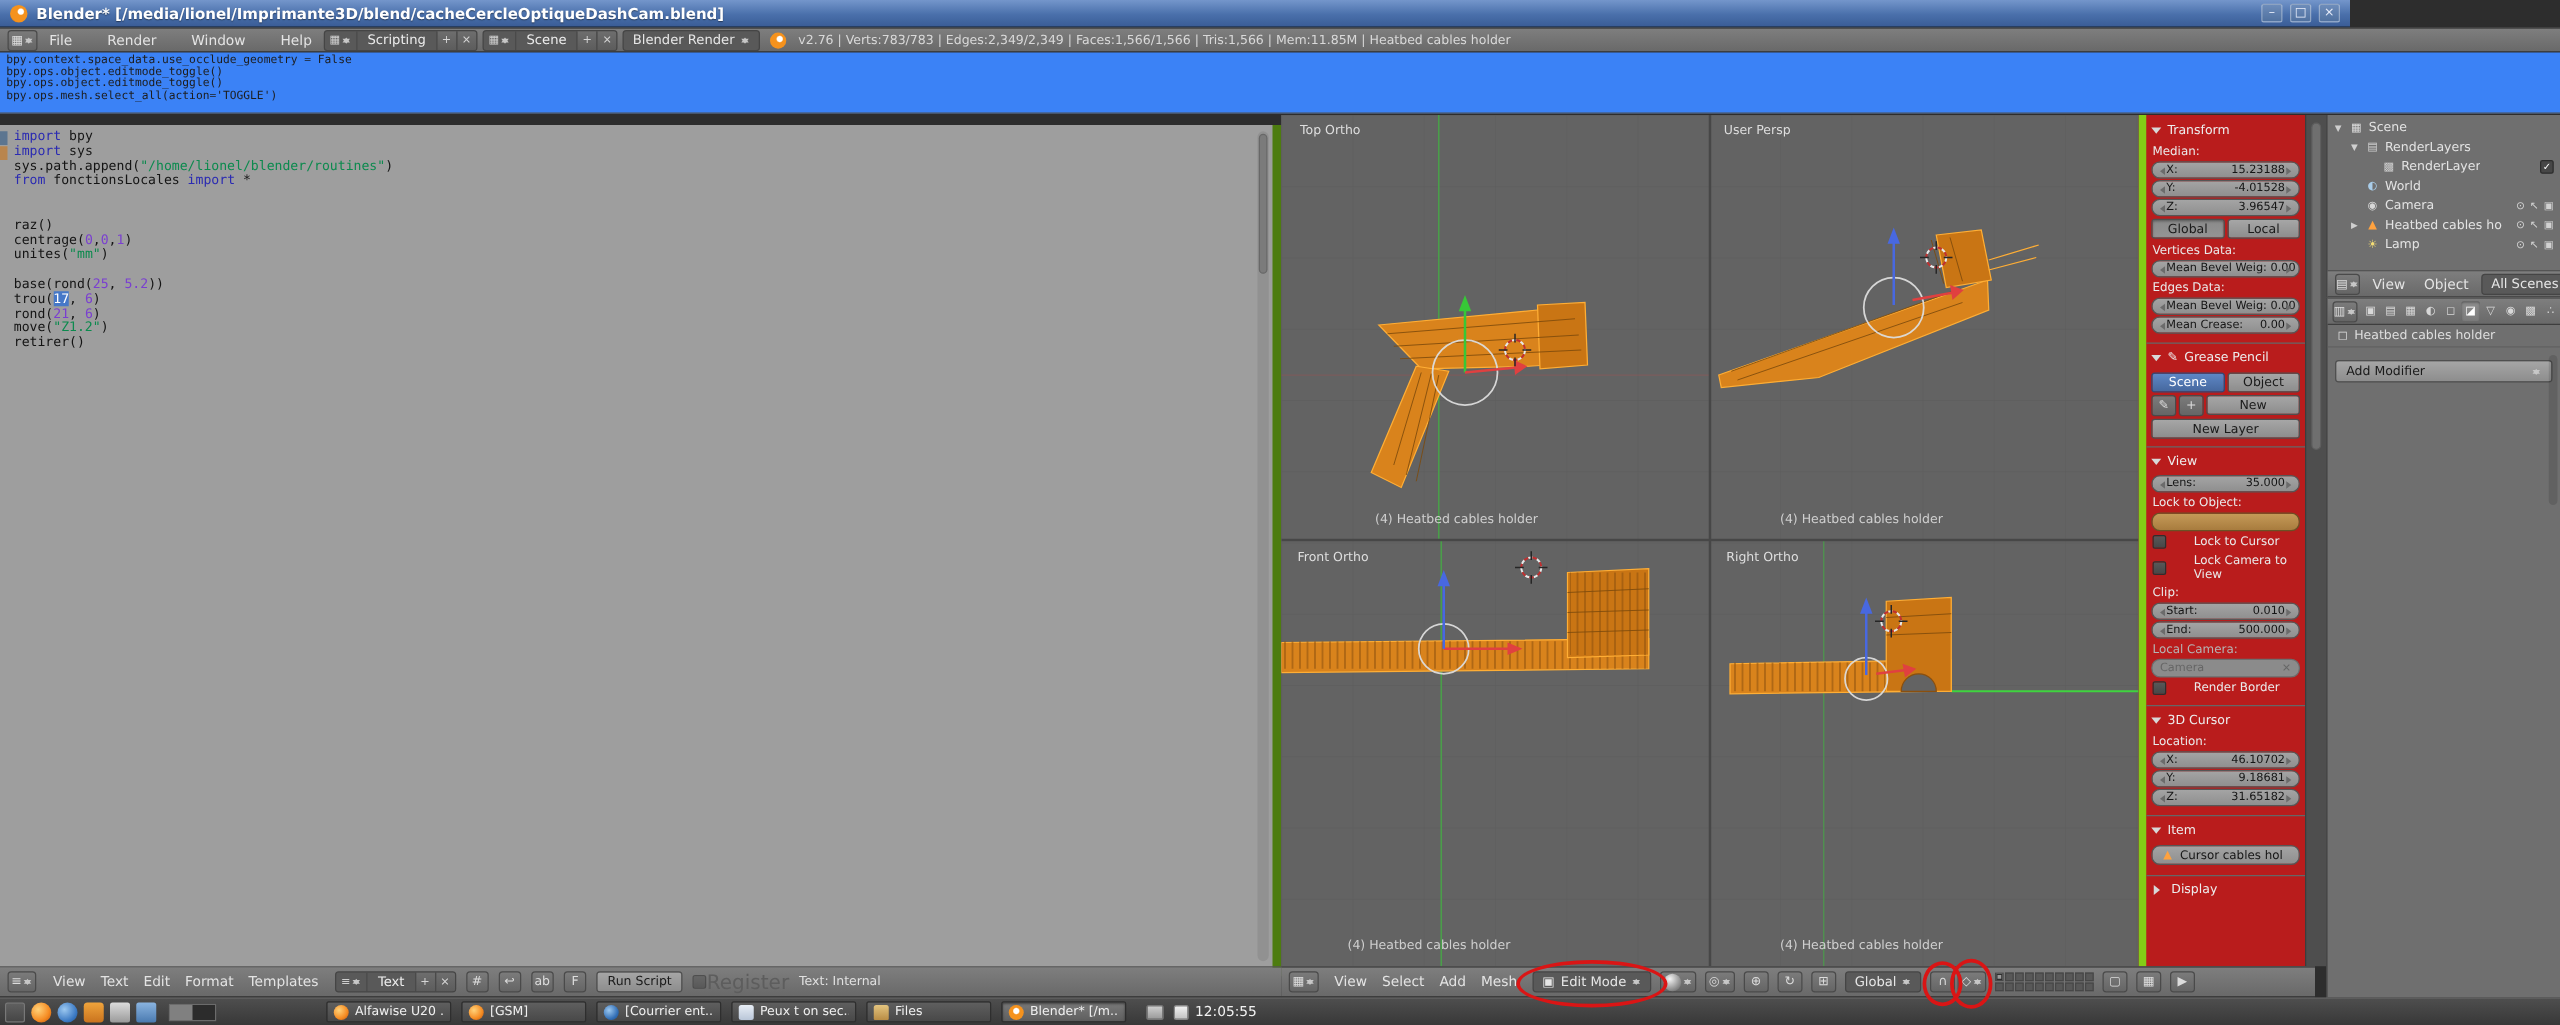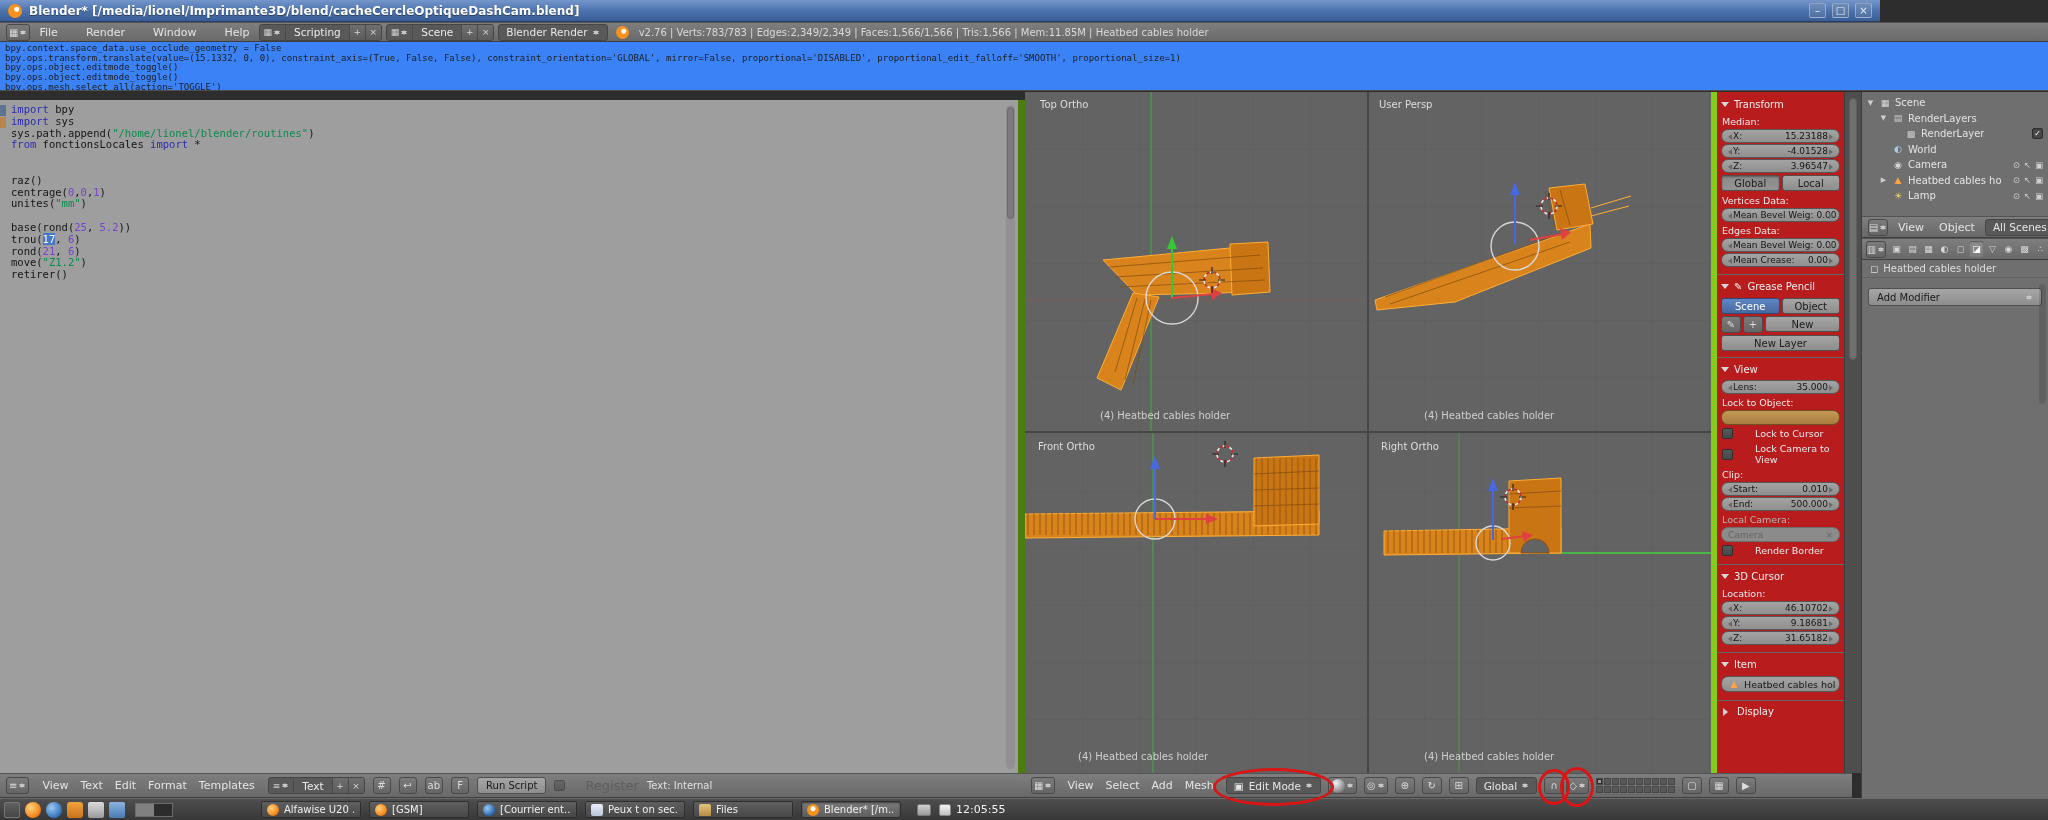--- a/index.html
+++ b/index.html
@@ -64,21 +64,21 @@
   
   #viewport{position:absolute;left:1025px;top:92px;width:686px;height:681px;background:#636363;overflow:hidden}
   .vp-label{position:absolute;font-size:10px;color:#dedede;white-space:nowrap}
   .vp-caption{position:absolute;font-size:10px;color:#cfcfcf;white-space:nowrap}
 
   
   #te-footer{position:absolute;left:0;top:773px;width:1025px;height:25px}
   #vp-header{position:absolute;left:1025px;top:773px;width:827px;height:25px;gap:7px}
   #te-menus,#vp-menus{display:flex;gap:2px}
   .toggle-ic{min-width:18px}
-  .dim-label{color:#5d5d5d;font-size:13px;display:flex;align-items:center;gap:20px}
+  .dim-label{color:#5d5d5d;font-size:16px;display:flex;align-items:center;gap:0}
   .status-label{color:#e0e0e0;font-size:10px;white-space:nowrap}
   .cb{width:11px;height:11px;background:linear-gradient(#585858,#474747);border:1px solid #2e2e2e;border-radius:2px;flex:0 0 auto}
   .shade-sphere{width:14px;height:14px;border-radius:50%;background:radial-gradient(circle at 35% 30%,#f4f4f4,#9c9c9c 55%,#565656)}
   #layer-grid{display:grid;grid-template-columns:repeat(10,7px);grid-auto-rows:7px;gap:1px}
   .layer-cell{background:#585858;border:1px solid #474747}
   .layer-cell.active{background:#9a9a9a;box-shadow:inset 0 0 0 1px #2f2f2f}
   .annot-wrap{position:relative;display:flex;align-items:center;gap:2px}
   .red-ellipse{position:absolute;border:3px solid #da1515;border-radius:50%;pointer-events:none;z-index:60}
   .re-mode{left:-13px;right:-13px;top:-9px;bottom:-12px}
   .re-snap1{left:-6px;top:-8px;width:32px;height:36px}
@@ -215,21 +215,20 @@
       <span>Blender Render</span>
       <span class="arrows"></span>
     </div>
     <span class="blender-logo"></span>
     <span id="mb-stats">v2.76 | Verts:783/783 | Edges:2,349/2,349 | Faces:1,566/1,566 | Tris:1,566 | Mem:11.85M | Heatbed cables holder</span>
   </div>
 
   <div id="info-region">
     <div id="info-lines">
         <div class="console-line">bpy.context.space_data.use_occlude_geometry = False</div>
-        <div class="console-line">bpy.ops.transform.translate(value=(15.1332, 0, 0), constraint_axis=(True, False, False), constraint_orientation='GLOBAL', mirror=False, proportional='DISABLED', proportional_edit_falloff='SMOOTH', proportional_size=1)</div>
         <div class="console-line">bpy.ops.object.editmode_toggle()</div>
         <div class="console-line">bpy.ops.object.editmode_toggle()</div>
         <div class="console-line">bpy.ops.mesh.select_all(action='TOGGLE')</div>
       </div>
   </div>
 
   <div id="text-editor">
     <div class="marker m1"></div>
     <div class="marker m2"></div>
     <div id="script-lines">
@@ -478,21 +477,21 @@
         </div>
     </div>
 
     <div class="panel">
       <div class="phdr">
           <span class="tri-d"></span>
           <span>Item</span>
         </div>
       <div class="field-name">
         <span class="o-icon ic-mesh">▲</span>
-        <span>Heatbed cables hol</span>
+        <span>Cursor cables hol</span>
       </div>
     </div>
 
     <div class="panel noborder">
       <div class="phdr">
           <span class="tri-r"></span>
           <span>Display</span>
         </div>
     </div>
   </div>

